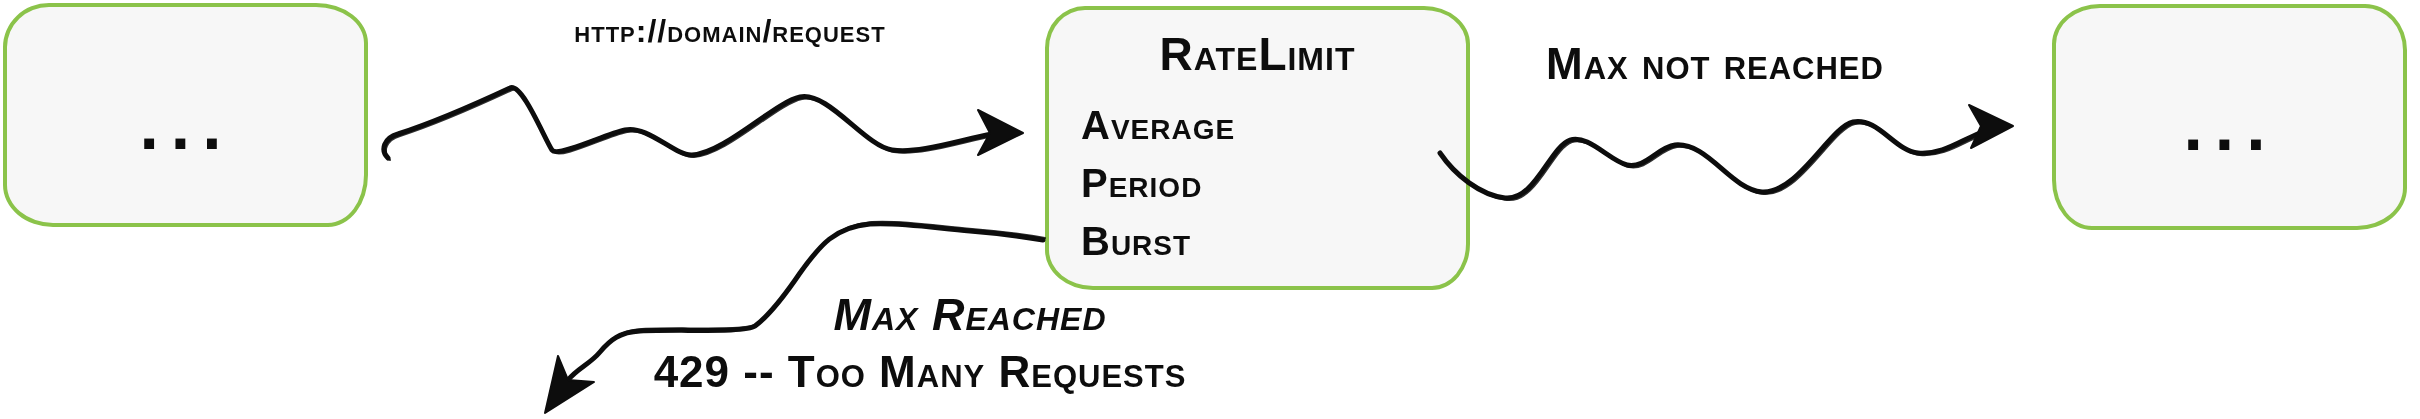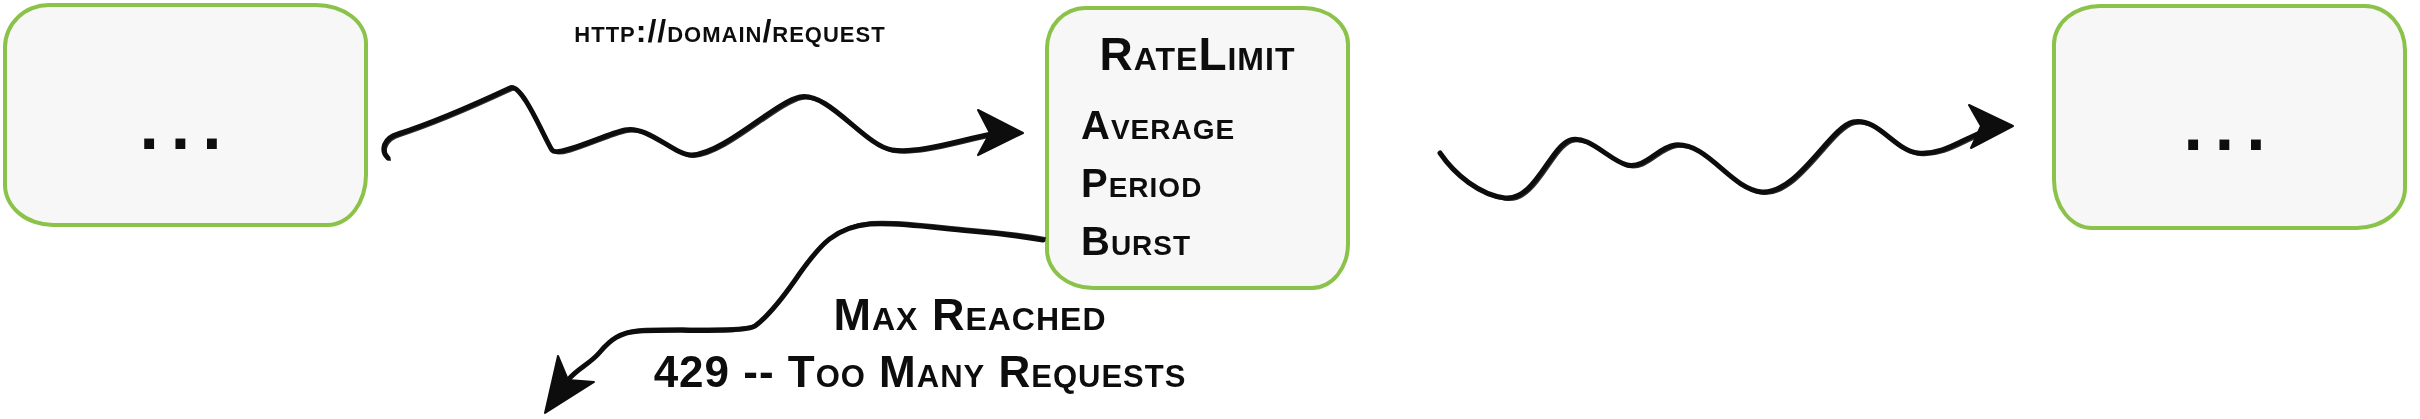--- a/index.html
+++ b/index.html
@@ -21,21 +21,21 @@
     position:absolute;
     box-sizing:border-box;
     background:var(--node-fill);
     border:4px solid var(--node-border);
   }
   .node.source{
     left:3px;top:3px;width:365px;height:224px;
     border-radius:46px 52px 40px 50px / 44px 40px 52px 42px;
   }
   .node.ratelimit{
-    left:1045px;top:6px;width:305px;height:284px;
+    left:1045px;top:6px;width:425px;height:284px;
     border-radius:40px 46px 38px 48px / 42px 38px 46px 40px;
   }
   .node.destination{
     left:2052px;top:4px;width:355px;height:226px;
     border-radius:48px 42px 50px 40px / 40px 46px 42px 50px;
   }
   .dots{
     position:absolute;left:0;top:95px;width:100%;
     text-align:center;
     font-family:"DejaVu Sans","Liberation Sans",sans-serif;
@@ -66,21 +66,21 @@
     text-align:center;
     font-variant:small-caps;
     font-weight:700;
     letter-spacing:1px;
     line-height:1.1;
     z-index:3;
     white-space:nowrap;
   }
   .edge-label.request{left:430px;top:14px;width:600px;font-size:32px;}
   .edge-label.allowed{left:1480px;top:40px;width:470px;font-size:44px;}
-  .edge-label.rejected-main{left:770px;top:290px;width:400px;font-size:45px;}
+  .edge-label.rejected-main{left:770px;top:290px;width:400px;font-size:45px;font-style:italic;}
   .edge-label.rejected-sub{left:620px;top:348px;width:600px;font-size:44px;}
   
   svg.edge{position:absolute;overflow:visible;color:var(--ink);z-index:2;}
   svg.edge .shaft{
     fill:none;stroke:currentColor;stroke-width:5;
     stroke-linecap:round;stroke-linejoin:round;
   }
   svg.edge .shaft-tex{
     fill:none;stroke:currentColor;stroke-width:2;
     stroke-linecap:round;stroke-linejoin:round;opacity:.85;
@@ -112,20 +112,21 @@
 
   <div class="node ratelimit">
     <div class="box-title">RateLimit</div>
     <div class="attr-list">
       <div>Average</div>
       <div>Period</div>
       <div>Burst</div>
     </div>
   </div>
 
+  <div class="edge-label allowed">Max not reached</div>
 
   <svg class="edge" style="left:1430px;top:95px;" width="600" height="115" viewBox="0 0 600 115">
     <path class="shaft" d="M 10 58 C 25 80, 50 100, 75 103 C 105 106, 120 52, 140 45
          C 158 39, 180 66, 197 70 C 215 74, 228 52, 245 50
          C 278 47, 300 94, 332 97 C 368 99, 400 32, 423 27
          C 448 22, 465 56, 488 58 C 512 60, 530 46, 550 38"></path>
     <path class="shaft-tex" transform="translate(2,2)" d="M 10 58 C 25 80, 50 100, 75 103 C 105 106, 120 52, 140 45
          C 158 39, 180 66, 197 70 C 215 74, 228 52, 245 50
          C 278 47, 300 94, 332 97 C 368 99, 400 32, 423 27
          C 448 22, 465 56, 488 58 C 512 60, 530 46, 550 38"></path>

